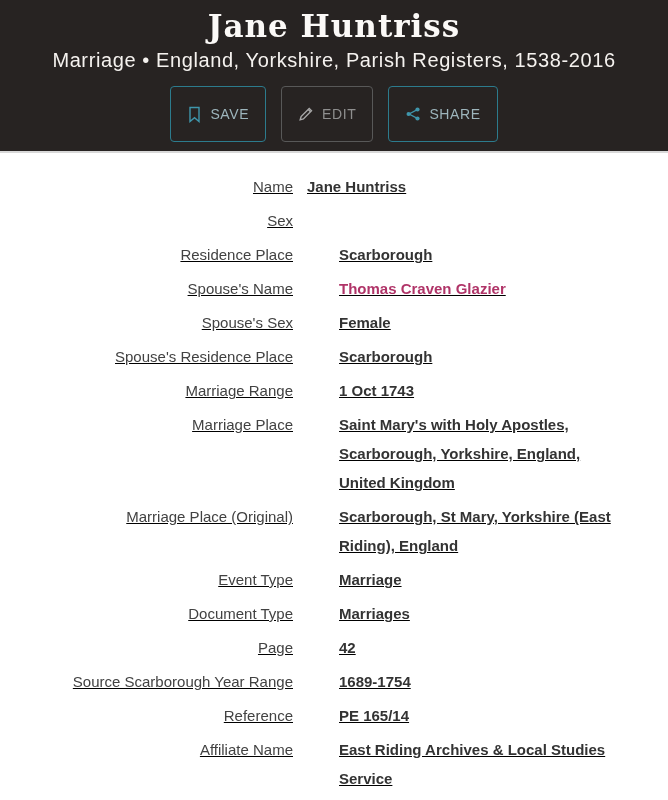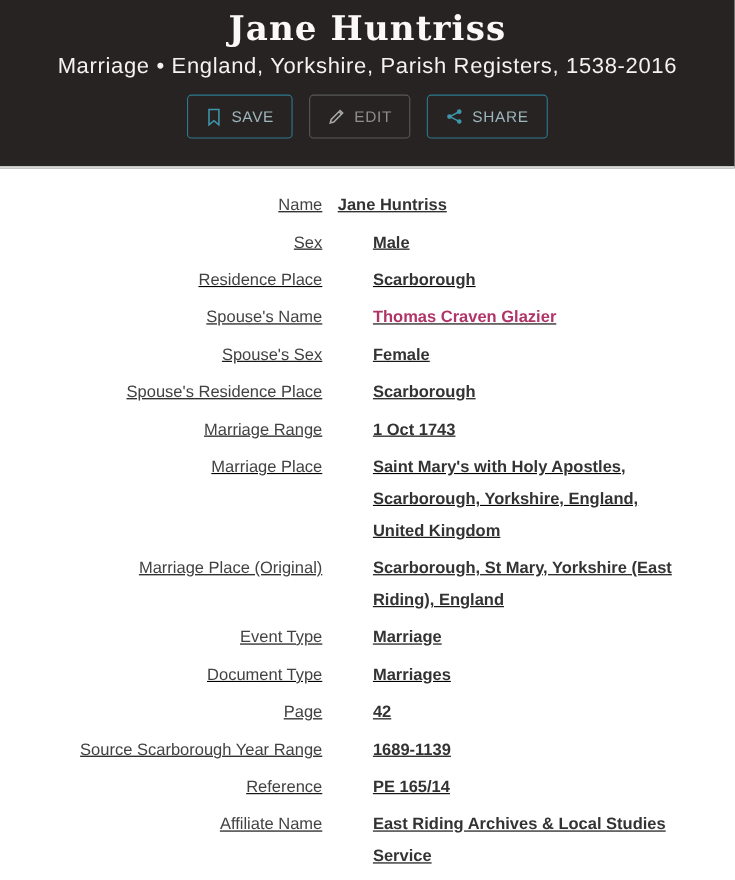--- a/index.html
+++ b/index.html
@@ -50,21 +50,21 @@
   .actions{
     margin-top:14px;
     display:flex;
     justify-content:center;
     gap:15px;
   }
   .btn{
     display:inline-flex;
     align-items:center;
     gap:8px;
-    height:40px;
+    height:56px;
     padding:0 16px;
     background:transparent;
     border:1px solid var(--accent_teal);
     border-radius:4px;
     font-family:"Liberation Sans", sans-serif;
     font-size:14px;
     letter-spacing:0.6px;
     color:var(--button_text_teal);
     cursor:pointer;
     text-align:center;
@@ -144,21 +144,20 @@
 </header>
 
 <main class="details">
   <div id="rows">
       <div class="row">
         <div class="flabel">Name</div>
         <div class="fvalue">Jane Huntriss</div>
       </div>
       <div class="row">
         <div class="flabel">Sex</div>
-        <div class="fvalue">Male</div>
       </div>
       <div class="row">
         <div class="flabel">Residence Place</div>
         <div class="fvalue">Scarborough</div>
       </div>
       <div class="row">
         <div class="flabel">Spouse's Name</div>
         <div class="fvalue"><a href="#">Thomas Craven Glazier</a></div>
       </div>
       <div class="row">
@@ -191,21 +190,21 @@
       <div class="row">
         <div class="flabel">Document Type</div>
         <div class="fvalue">Marriages</div>
       </div>
       <div class="row">
         <div class="flabel">Page</div>
         <div class="fvalue">42</div>
       </div>
       <div class="row">
         <div class="flabel">Source Scarborough Year Range</div>
-        <div class="fvalue">1689-1139</div>
+        <div class="fvalue">1689-1754</div>
       </div>
       <div class="row">
         <div class="flabel">Reference</div>
         <div class="fvalue">PE 165/14</div>
       </div>
       <div class="row">
         <div class="flabel">Affiliate Name</div>
         <div class="fvalue">East Riding Archives &amp; Local Studies
 Service</div>
       </div>

